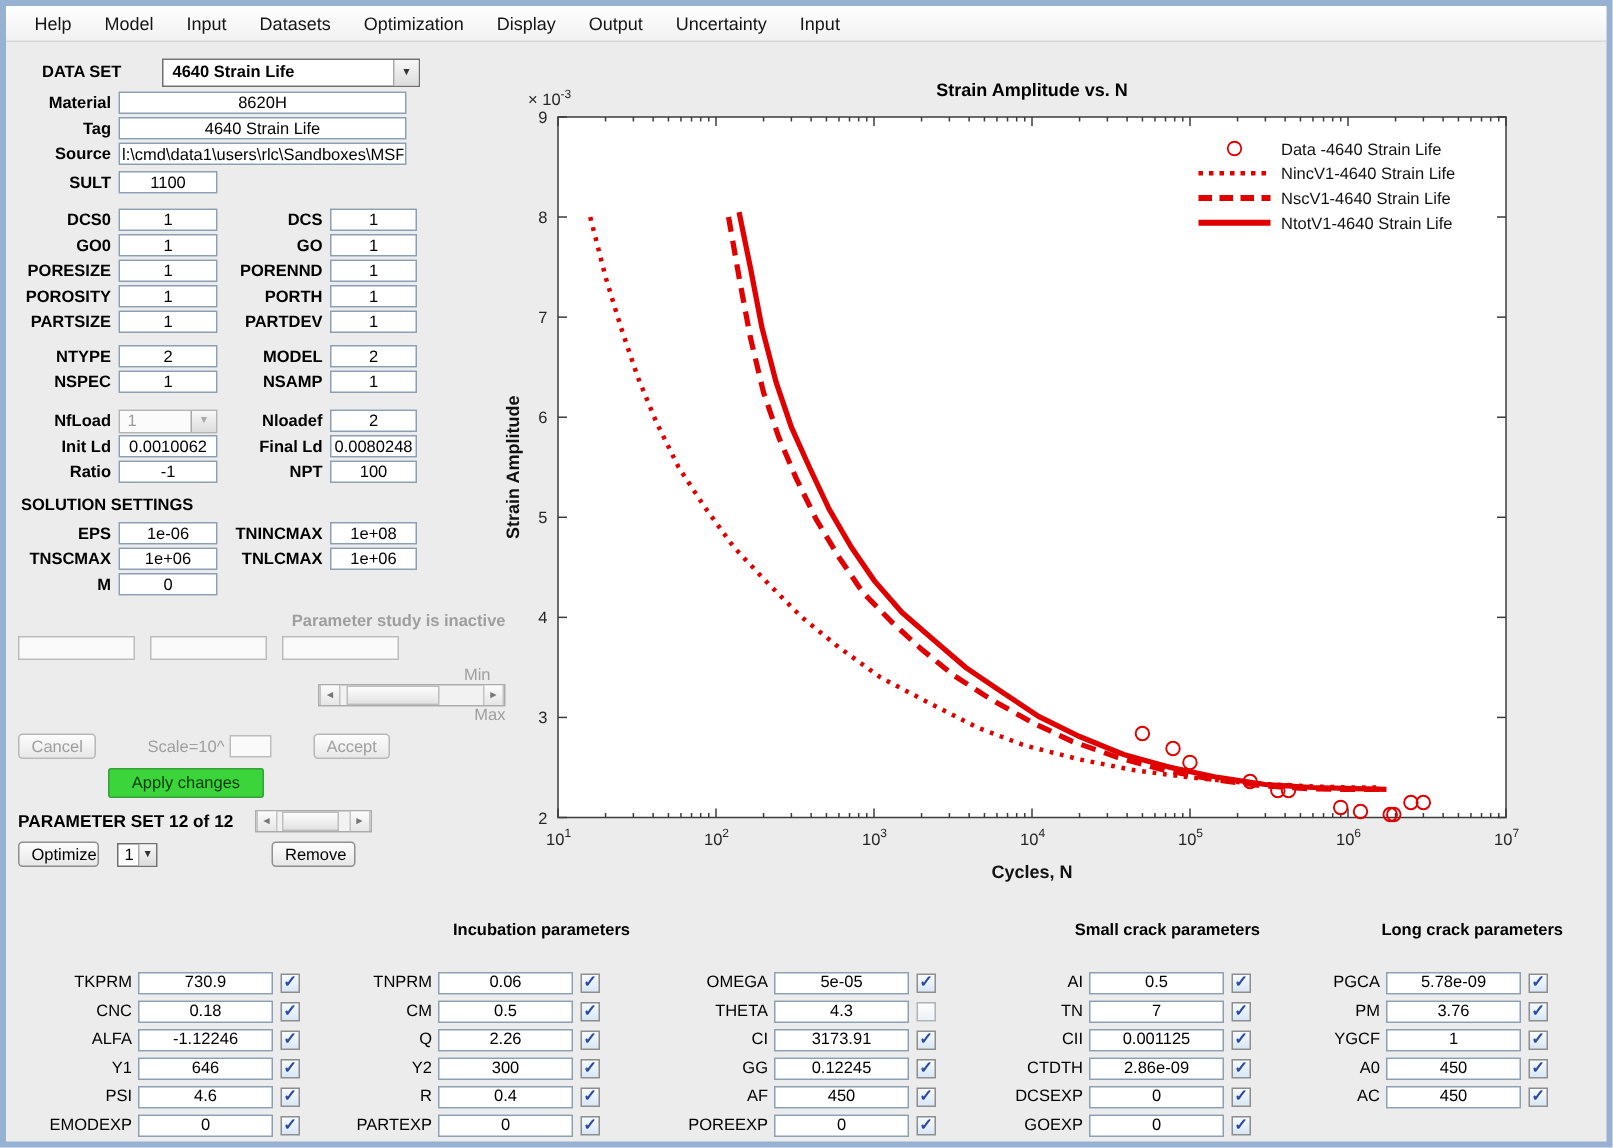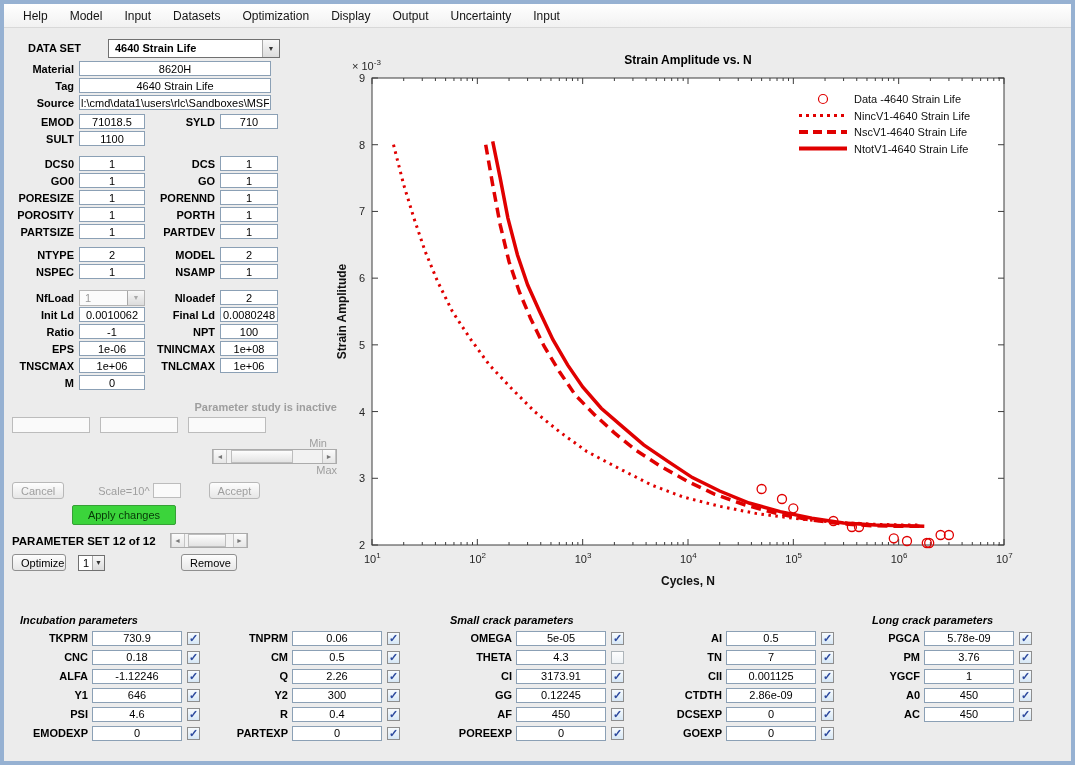--- a/index.html
+++ b/index.html
@@ -58,23 +58,23 @@
   .opt-row { display:flex; align-items:center; margin-top:6px; }
   
   .chart-panel { position:absolute; left:330px; top:44px; width:700px; height:560px; }
   .tick { font-size:11px; fill:#262626; }
   .ctitle { font-size:12px; font-weight:bold; fill:#000; }
   .clabel { font-size:12px; font-weight:bold; fill:#111; }
   .legend { font-size:11px; fill:#111; }
   
   .pgroup { position:absolute; top:610px; font-size:11px; }
   .pg1 { left:16px; width:400px; } .pg2 { left:446px; width:390px; } .pg3 { left:868px; width:170px; }
-  .pgroup-title { font-weight:bold; text-align:left; height:16px; margin-bottom:0;font-style:italic; }
+  .pgroup-title { font-weight:bold; text-align:right; height:16px; margin-bottom:17px; }
   .prow { display:flex; align-items:center; height:16px; margin-bottom:3px; }
-  .plbl { font-weight:bold; text-align:right; margin-right:4px; white-space:nowrap; }
+  .plbl { font-weight:normal; text-align:right; margin-right:4px; white-space:nowrap; }
   .pg1 .plbl-a{width:68px} .pg1 .plbl-b{width:64px} .pg2 .plbl-a{width:62px} .pg2 .plbl-b{width:68px}
   .pg3 .plbl-a{width:48px}
   .pfld { width:90px; height:15px; border:1px solid #8ba0b5; background:#fff; text-align:center;
           font-size:11px; font-family:"Liberation Sans",sans-serif; padding:0; }
   .cb { width:13px; height:13px; border:1px solid #8e8e8e; margin-left:5px; flex:0 0 13px;
         background:linear-gradient(#f7fbfe,#d7e7f5); display:flex; align-items:center;
         justify-content:center; font-size:11px; font-weight:bold; color:#2d4a9e; line-height:11px; }
   .cb-off { color:transparent; border-color:#aeb5ba; background:linear-gradient(#fdfdfd,#eef2f5); }
   .pgap-a { width:24px; } .pgap-b { width:30px; }
 </style>
@@ -112,26 +112,20 @@
           <input class="fld fld-info" readonly="" value="4640 Strain Life" style="">
         </div>
         <div class="lrow">
           <span class="lbl lbl-info">Source</span>
           <input class="fld fld-info fld-left" readonly="" value="l:\cmd\data1\users\rlc\Sandboxes\MSF_" style="">
         </div>
       </div>
     <div id="pair-rows">
         <div class="spacer2"></div>
         <div class="lrow">
-          <span class="lbl lbl1">EMOD</span>
-          <input class="fld fld1" readonly="" value="71018.5" style="">
-          <span class="lbl lbl2">SYLD</span>
-          <input class="fld fld2" readonly="" value="710" style="">
-        </div>
-        <div class="lrow">
           <span class="lbl lbl1">SULT</span>
           <input class="fld fld1" readonly="" value="1100" style="">
         </div>
         <div class="spacer8"></div>
         <div class="lrow">
           <span class="lbl lbl1">DCS0</span>
           <input class="fld fld1" readonly="" value="1" style="">
           <span class="lbl lbl2">DCS</span>
           <input class="fld fld2" readonly="" value="1" style="">
         </div>
@@ -188,20 +182,21 @@
           <span class="lbl lbl2">Final Ld</span>
           <input class="fld fld2" readonly="" value="0.0080248" style="">
         </div>
         <div class="lrow">
           <span class="lbl lbl1">Ratio</span>
           <input class="fld fld1" readonly="" value="-1" style="">
           <span class="lbl lbl2">NPT</span>
           <input class="fld fld2" readonly="" value="100" style="">
         </div>
       </div>
+    <div class="section-title">SOLUTION SETTINGS</div>
     <div id="solution-rows">
         <div class="lrow">
           <span class="lbl lbl1">EPS</span>
           <input class="fld fld1" readonly="" value="1e-06" style="">
           <span class="lbl lbl2">TNINCMAX</span>
           <input class="fld fld2" readonly="" value="1e+08" style="">
         </div>
         <div class="lrow">
           <span class="lbl lbl1">TNSCMAX</span>
           <input class="fld fld1" readonly="" value="1e+06" style="">

